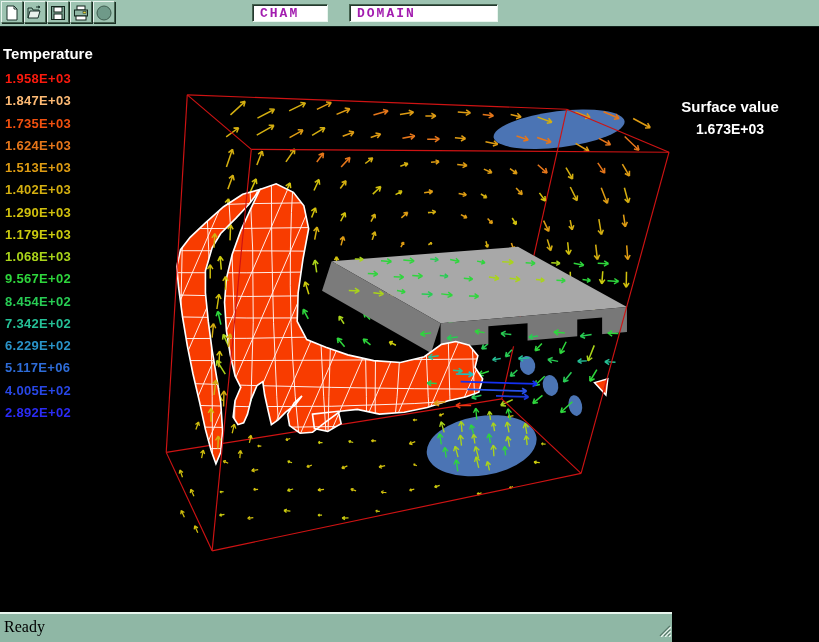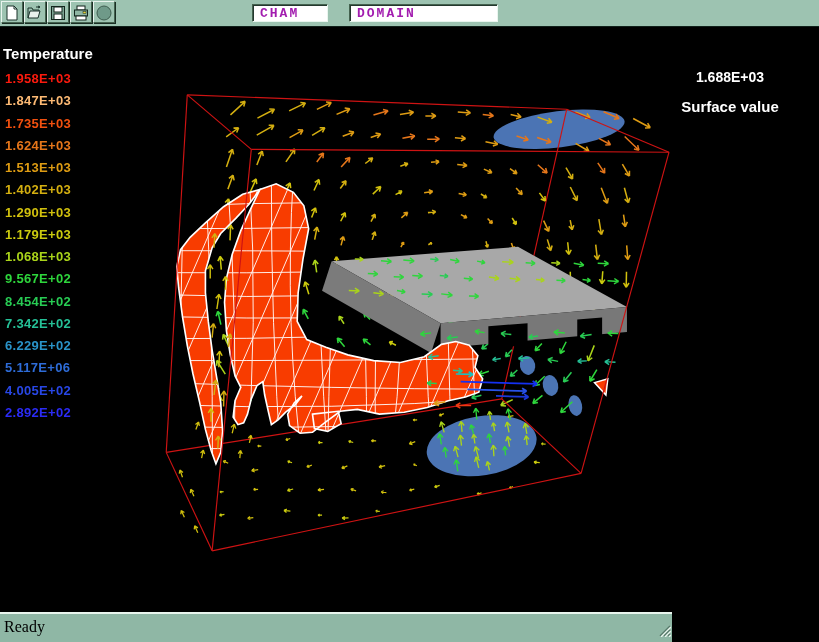--- a/index.html
+++ b/index.html
@@ -488,22 +488,22 @@
         <div class="ov lg-row" style="top: 222px; color: rgb(170, 212, 26);">1.068E+03</div>
         <div class="ov lg-row" style="top: 244.25px; color: rgb(46, 214, 60);">9.567E+02</div>
         <div class="ov lg-row" style="top: 266.5px; color: rgb(40, 204, 84);">8.454E+02</div>
         <div class="ov lg-row" style="top: 288.75px; color: rgb(37, 193, 151);">7.342E+02</div>
         <div class="ov lg-row" style="top: 311px; color: rgb(42, 147, 200);">6.229E+02</div>
         <div class="ov lg-row" style="top: 333.25px; color: rgb(46, 108, 216);">5.117E+06</div>
         <div class="ov lg-row" style="top: 355.5px; color: rgb(40, 71, 230);">4.005E+02</div>
         <div class="ov lg-row" style="top: 377.75px; color: rgb(43, 43, 245);">2.892E+02</div>
       </div>
 
-    <div class="ov probe-val" style="top:42px">1.688E+03</div>
     <div class="ov probe-label" style="top:71px">Surface value</div>
+    <div class="ov probe-val" style="top:94px">1.673E+03</div>
   </div>
 
   <div class="statusbar">
     <span class="status-text">Ready</span>
     <span class="grip">
       <svg width="14" height="14" viewBox="0 0 14 14">
           <g stroke-width="1.4">
             <path d="M13,3 L3,13" stroke="#57796A"></path>
             <path d="M14,4 L4,14" stroke="#E9F5EE"></path>
             <path d="M13,7 L7,13" stroke="#57796A"></path>

